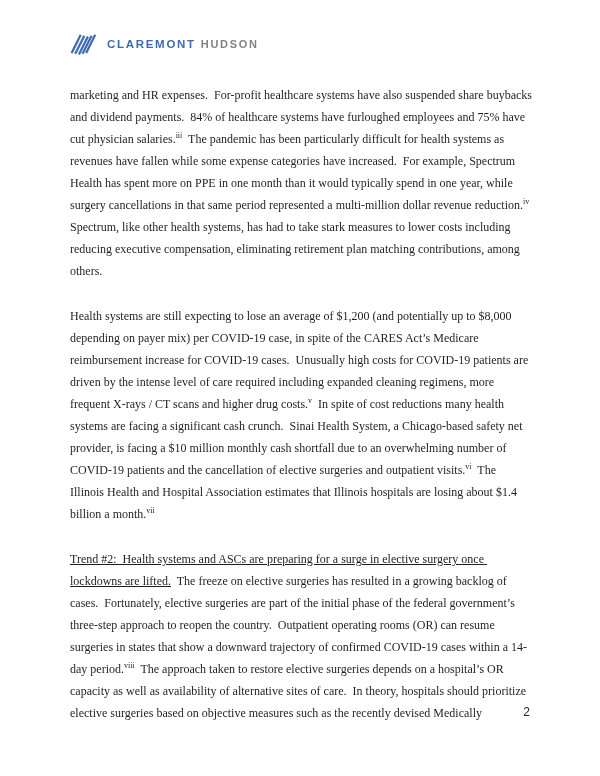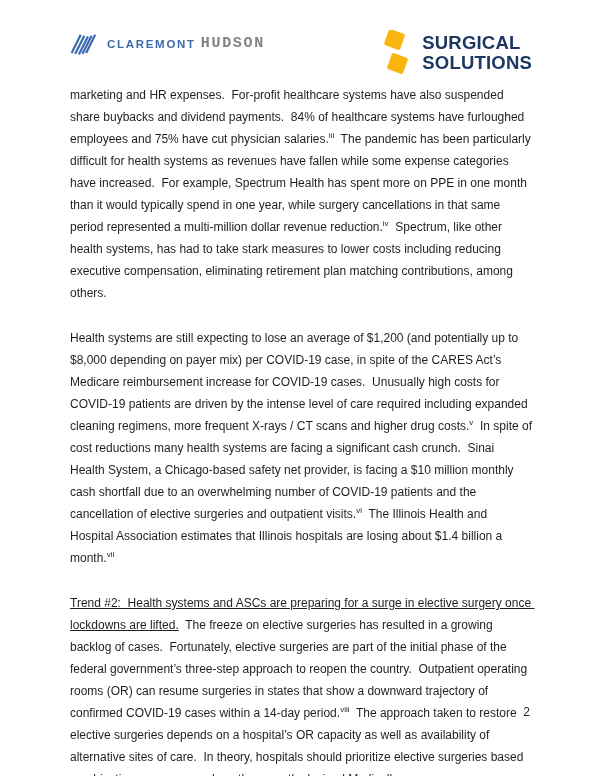--- a/index.html
+++ b/index.html
@@ -6,28 +6,28 @@
   .page {
     position:relative; width:600px; height:776px; background:#ffffff;
     font-family:"Liberation Sans", sans-serif; color:#1f1f1f; overflow:hidden;
   }
   
   .header { position:absolute; top:30px; left:70px; right:68px;
     display:flex; justify-content:space-between; align-items:flex-start; }
   .ch-logo { display:flex; align-items:center; }
   .ch-icon { display:block; margin-right:9px; }
   .ch-primary { font-size:11.5px; font-weight:700; letter-spacing:1.7px; color:#3e6bb0; }
-  .ch-secondary { font-size:15px; font-weight:600; letter-spacing:1.7px; color:#808285; margin-left:5px;font-family:Liberation Mono, monospace; }
+  .ch-secondary { font-size:11px; font-weight:600; letter-spacing:1.7px; color:#808285; margin-left:5px; }
   .ss-logo { display:flex; align-items:center; }
   .ss-icon { display:block; margin-right:10px; }
   .ss-text { display:flex; flex-direction:column; font-size:18.5px; font-weight:600;
     color:#1d3763; line-height:20px; letter-spacing:0.2px; }
   
   .doc-body { position:absolute; top:84px; left:70px; width:462px; }
-  .para { margin:0 0 23px 0; font-size:12px; line-height:22px; white-space:pre-wrap; text-align:left; }
+  .para { margin:0 0 23px 0; font-size:12px; line-height:22px; white-space:pre-wrap; text-align:left;font-family:Liberation Serif, serif; }
   .para sup { font-size:8px; line-height:0; vertical-align:super; }
   .u { text-decoration:underline;margin-top:48px; }
   
   .page-num { position:absolute; top:705px; right:70px; font-size:12px; color:#1f1f1f; }
 </style>
 </head>
 <body>
 
 <div class="page">
 
@@ -40,32 +40,20 @@
           <line x1="6.4" y1="26" x2="17.4" y2="4"></line>
           <line x1="10.8" y1="27" x2="21.8" y2="5"></line>
           <line x1="15.2" y1="26" x2="26.2" y2="4"></line>
           <line x1="19.6" y1="25" x2="30.6" y2="3"></line>
         </g>
       </svg>
       <span class="ch-primary">CLAREMONT</span>
       <span class="ch-secondary">HUDSON</span>
     </div>
 
-    <div class="ss-logo">
-      <svg class="ss-icon" width="32" height="46" viewBox="0 0 32 46">
-        <g fill="#f9b410">
-          <rect x="6" y="1" width="17" height="17" rx="2" transform="rotate(20 14.5 9.5)"></rect>
-          <rect x="9" y="25" width="17" height="17" rx="2" transform="rotate(20 17.5 33.5)"></rect>
-        </g>
-      </svg>
-      <div class="ss-text">
-        <span>SURGICAL</span>
-        <span>SOLUTIONS</span>
-      </div>
-    </div>
 
   </div>
 
   <div class="doc-body">
 
     <p class="para"><span>marketing and HR expenses.  For-profit healthcare systems have also suspended share buybacks and dividend payments.  84% of healthcare systems have furloughed employees and 75% have cut physician salaries.</span><sup>iii</sup><span>  The pandemic has been particularly difficult for health systems as revenues have fallen while some expense categories have increased.  For example, Spectrum Health has spent more on PPE in one month than it would typically spend in one year, while surgery cancellations in that same period represented a multi-million dollar revenue reduction.</span><sup>iv</sup><span>  Spectrum, like other health systems, has had to take stark measures to lower costs including reducing executive compensation, eliminating retirement plan matching contributions, among others.</span></p>
 
     <p class="para"><span>Health systems are still expecting to lose an average of $1,200 (and potentially up to $8,000 depending on payer mix) per COVID-19 case, in spite of the CARES Act’s Medicare reimbursement increase for COVID-19 cases.  Unusually high costs for COVID-19 patients are driven by the intense level of care required including expanded cleaning regimens, more frequent X-rays / CT scans and higher drug costs.</span><sup>v</sup><span>  In spite of cost reductions many health systems are facing a significant cash crunch.  Sinai Health System, a Chicago-based safety net provider, is facing a $10 million monthly cash shortfall due to an overwhelming number of COVID-19 patients and the cancellation of elective surgeries and outpatient visits.</span><sup>vi</sup><span>  The Illinois Health and Hospital Association estimates that Illinois hospitals are losing about $1.4 billion a month.</span><sup>vii</sup></p>
 
     <p class="para"><span class="u">Trend #2:  Health systems and ASCs are preparing for a surge in elective surgery once lockdowns are lifted.</span><span>  The freeze on elective surgeries has resulted in a growing backlog of cases.  Fortunately, elective surgeries are part of the initial phase of the federal government’s three-step approach to reopen the country.  Outpatient operating rooms (OR) can resume surgeries in states that show a downward trajectory of confirmed COVID-19 cases within a 14-day period.</span><sup>viii</sup><span>  The approach taken to restore elective surgeries depends on a hospital’s OR capacity as well as availability of alternative sites of care.  In theory, hospitals should prioritize elective surgeries based on objective measures such as the recently devised Medically</span></p>

